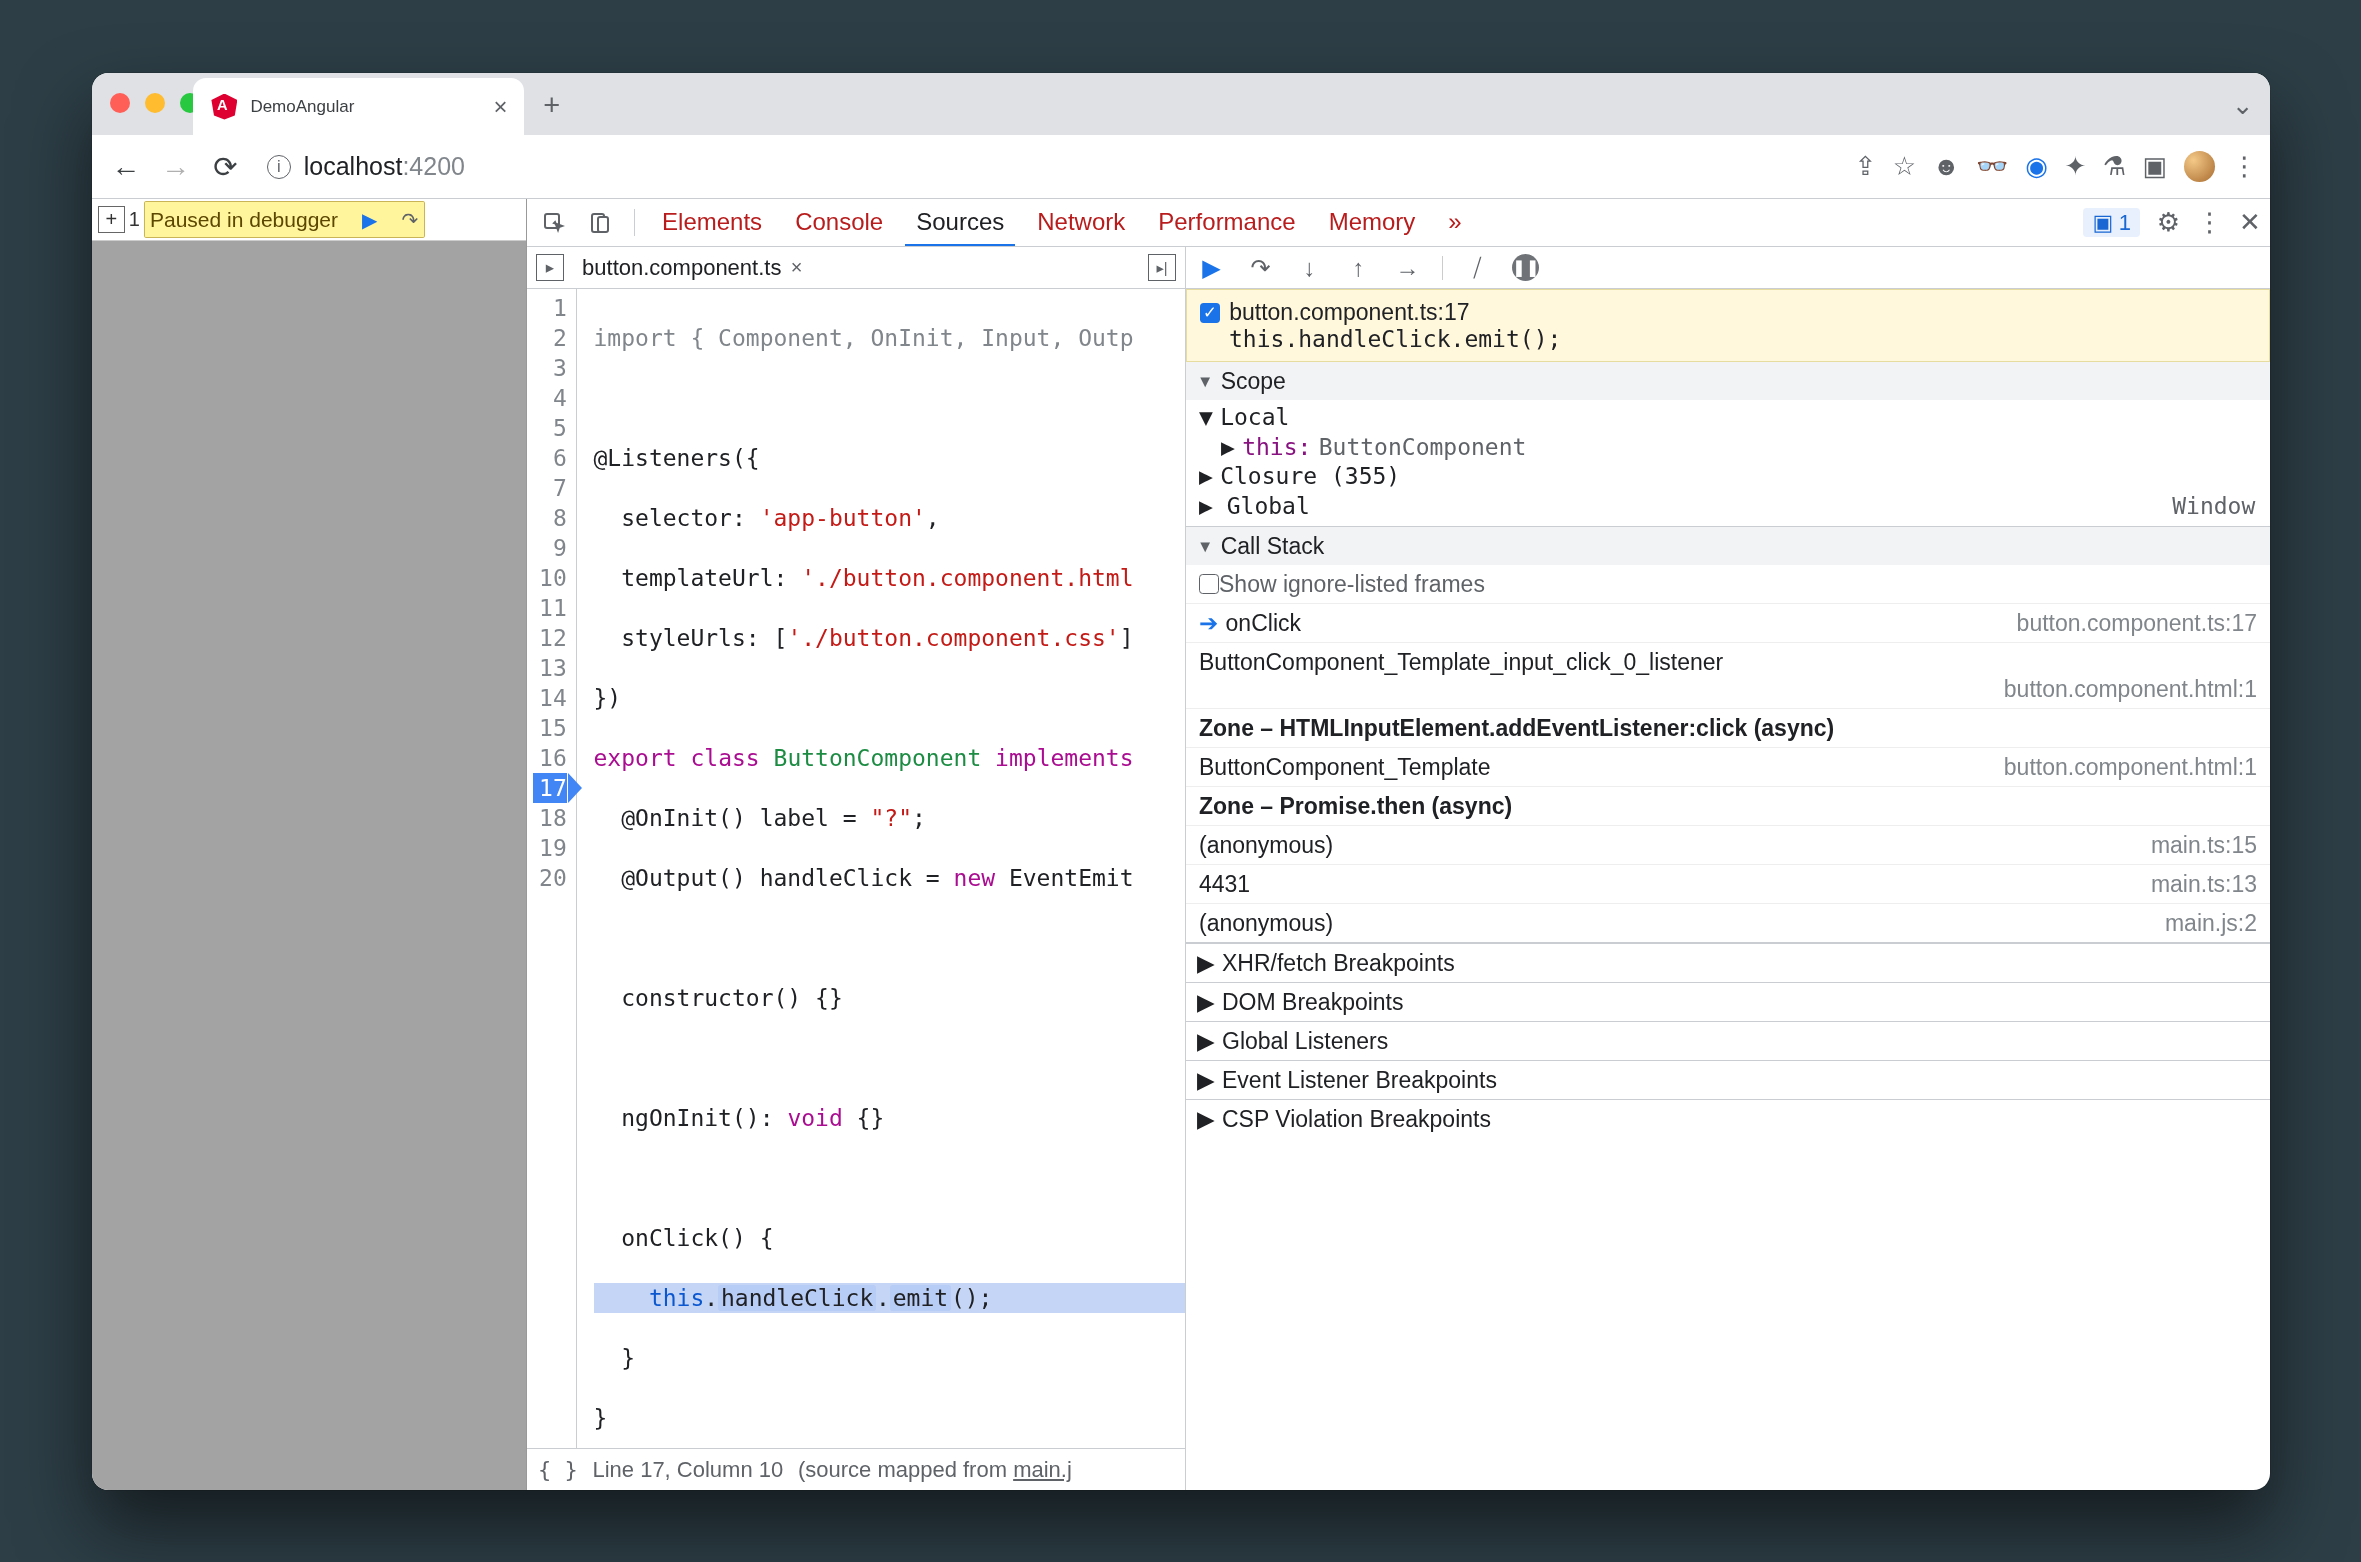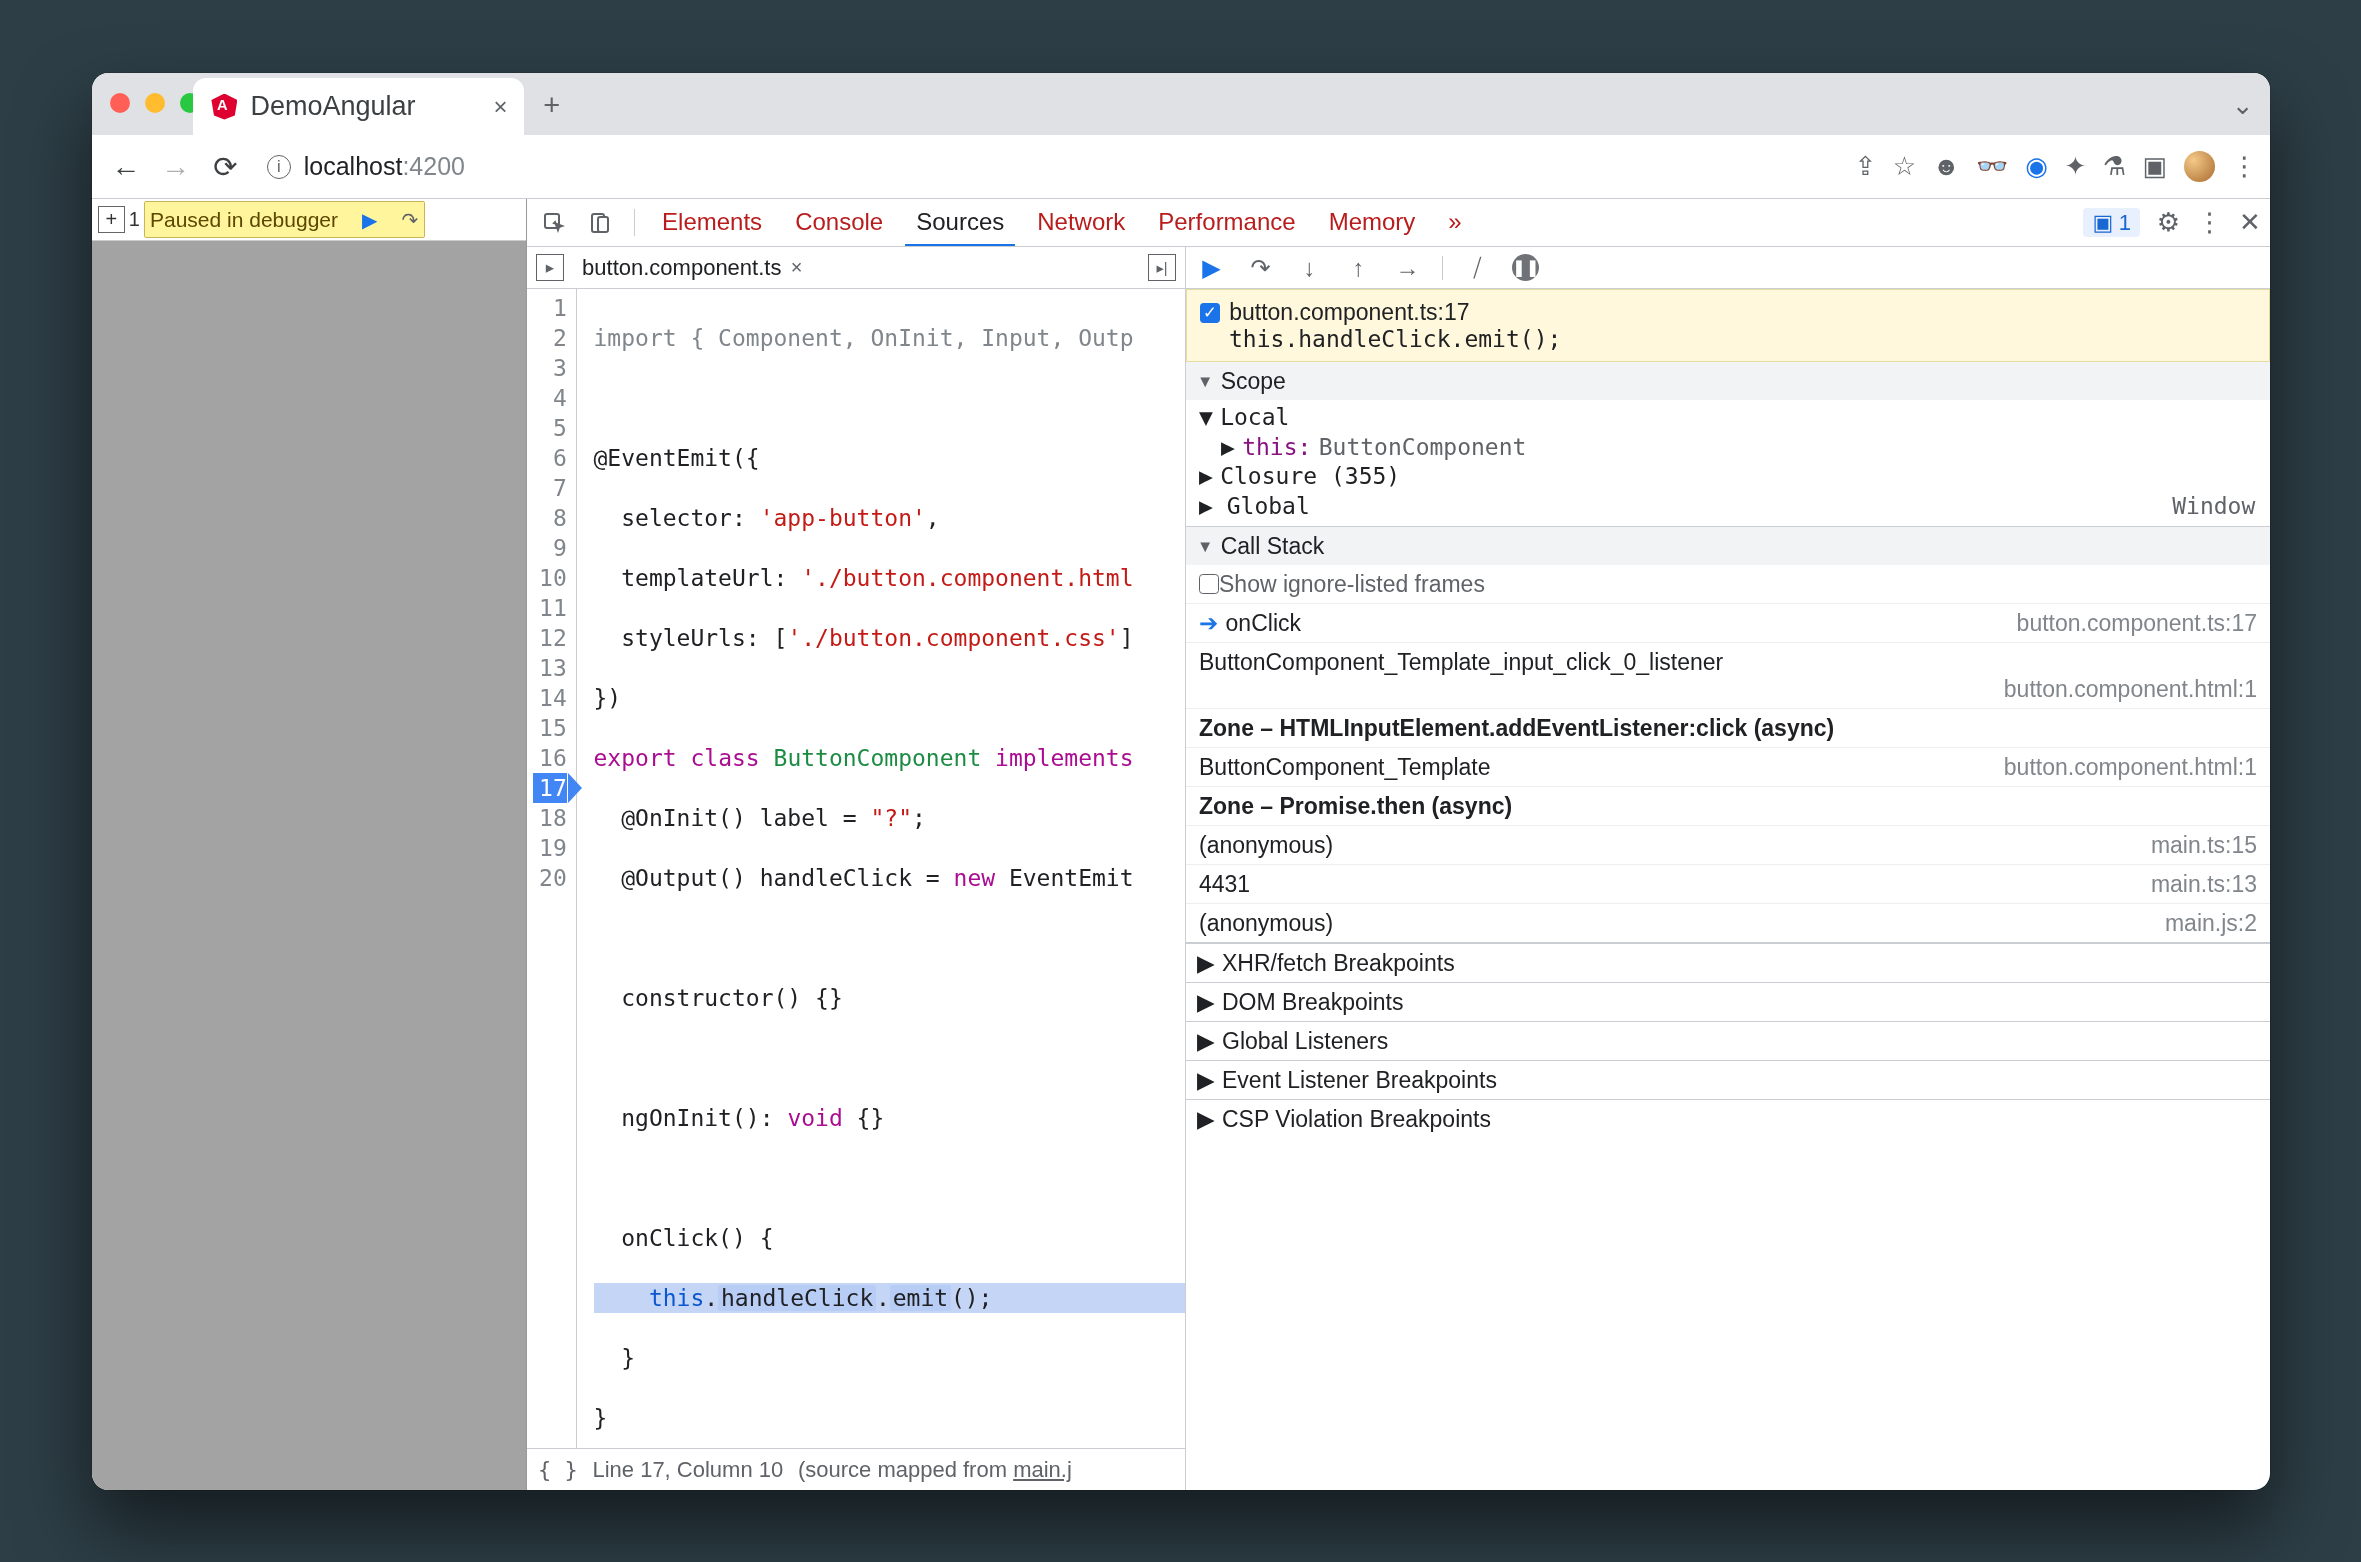--- a/index.html
+++ b/index.html
@@ -24,21 +24,21 @@
     display:flex; flex-direction:column;
   }
   
   .titlebar { height:62px; background:#dfe1e5; display:flex; align-items:flex-end; position:relative; }
   .traffic { position:absolute; left:18.4px; top:20px; display:flex; gap:14.7px; }
   .traffic span { width:20px; height:20px; border-radius:50%; }
   .tab { margin-left:101px; background:#fff; height:57px; border-top-left-radius:13px; border-top-right-radius:13px;
          display:flex; align-items:center; padding:0 16.5px 0 18.4px; gap:13px; min-width:331px; position:relative; }
   .tab .favicon { width:26px; height:26px; background:#dd0031; clip-path: polygon(50% 0, 100% 25%, 90% 85%, 50% 100%, 10% 85%, 0 25%); position:relative; }
   .tab .favicon::after { content:"A"; color:#fff; font-size:14.7px; font-weight:bold; position:absolute; left:5.5px; top:3.7px; }
-  .tab-title { font-size:27px; color:#3c4043; }
+  .tab-title { font-size:17px; color:#3c4043; }
   .tab-close { margin-left:auto; font-size:24px; color:#5f6368; }
   .new-tab { width:37px; height:37px; display:flex; align-items:center; justify-content:center; margin-left:9.2px; margin-bottom:11px; font-size:29px; color:#5f6368; }
   .chev-min { position:absolute; right:16.5px; top:16.5px; font-size:26px; color:#5f6368; }
   
   .addrbar { height:64px; background:#fff; border-bottom:0.9px solid var(--border-color); display:flex; align-items:center; padding:0 16.5px; gap:14.7px; }
   .addrbar .navbtn { width:35px; height:35px; display:flex; align-items:center; justify-content:center; font-size:29px; color:#3c4043; }
   .addrbar .navbtn.disabled { color:#b0b0b0; }
   .omnibox { flex:1; display:flex; align-items:center; gap:13px; padding:0 9.2px; height:46px; border-radius:26px; }
   .omnibox .info { width:24px; height:24px; border:1.8px solid #5f6368; border-radius:50%; display:flex; align-items:center; justify-content:center; font-size:16.5px; color:#5f6368; }
   .omnibox .url { font-size:25px; color:#202124; }
@@ -238,21 +238,21 @@
                   <div class="ln">15</div>
                 <div class="ln">16</div>
                   <div class="ln bp">17</div>
                   <div class="ln">18</div>
                   <div class="ln">19</div>
                   <div class="ln">20</div>
               </div>
               <div class="codelines">
 <div class="cl" style="color:#80868b"><span>import { Component, OnInit, Input, Outp</span></div>
 <div class="cl"></div>
-<div class="cl"><span>@EventEmit({</span></div>
+<div class="cl"><span>@Listeners({</span></div>
 <div class="cl"><span>  selector: </span><span style="color:var(--code-string)">'app-button'</span><span>,</span></div>
 <div class="cl"><span>  templateUrl: </span><span style="color:var(--code-string)">'./button.component.html</span><span></span></div>
 <div class="cl"><span>  styleUrls: [</span><span style="color:var(--code-string)">'./button.component.css'</span><span>]</span></div>
 <div class="cl"><span>})</span></div>
 <div class="cl"><span style="color:var(--code-keyword)">export </span><span style="color:var(--code-keyword)">class </span><span style="color:var(--code-class)">ButtonComponent</span><span style="color:var(--code-keyword)"> implements</span></div>
 <div class="cl"><span>  @OnInit() label = </span><span style="color:var(--code-string)">"?"</span><span>;</span></div>
 <div class="cl"><span>  @Output() handleClick = </span><span style="color:var(--code-keyword)">new</span><span> EventEmit</span></div>
 <div class="cl"></div>
 <div class="cl"><span>  constructor() {}</span></div>
 <div class="cl"></div>

